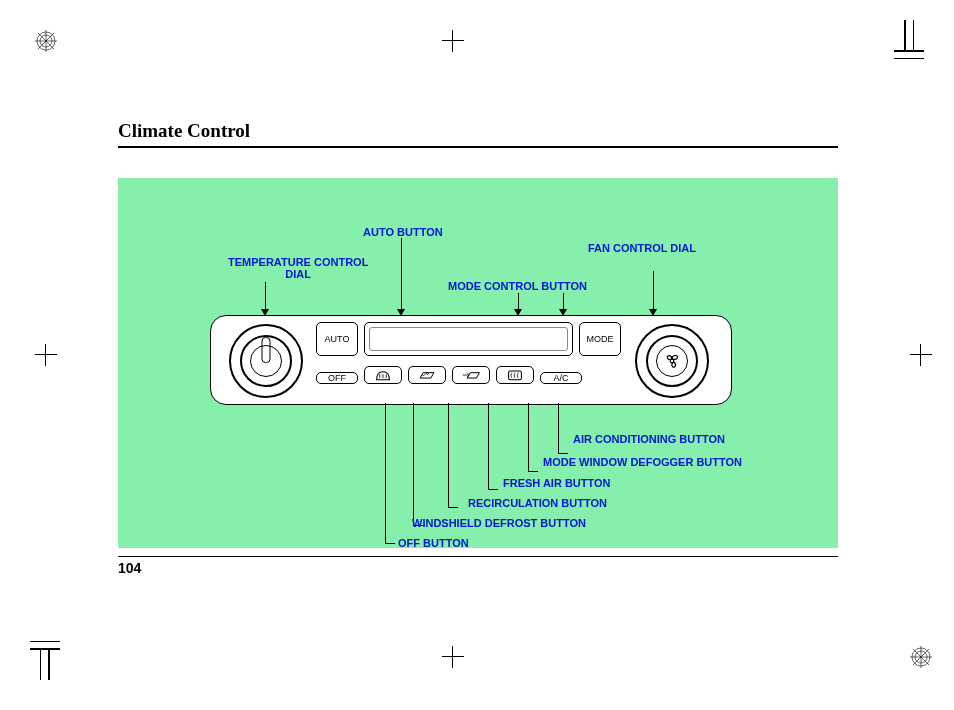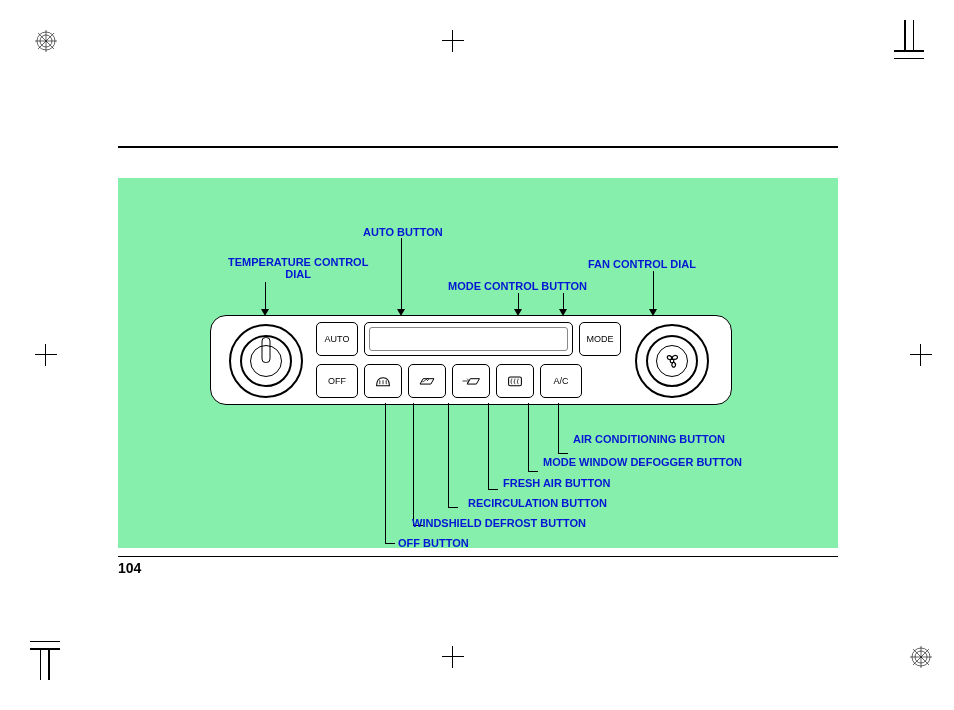--- a/index.html
+++ b/index.html
@@ -29,21 +29,21 @@
   .dial{position:absolute;top:8px;width:70px;height:70px;border:2px solid #000;border-radius:50%;background:#fff;}
   .dial:before{content:"";position:absolute;inset:9px;border:2px solid #000;border-radius:50%;}
   .dial:after{content:"";position:absolute;inset:19px;border:1.5px solid #000;border-radius:50%;}
   .dial.left{left:18px;}
   .dial.right{right:22px;}
   .dial .knob{position:absolute;left:50%;top:11px;width:7px;height:24px;background:#fff;border:1.5px solid #000;border-radius:4px;transform:translateX(-50%);}
   .dial .fan{position:absolute;left:50%;top:50%;width:22px;height:22px;transform:translate(-50%,-50%);}
   .center{position:absolute;left:105px;right:110px;top:6px;bottom:6px;}
   .row{position:absolute;left:0;right:0;height:34px;display:flex;gap:6px;}
   .row.top{top:0;}
-  .row.bot{bottom:0;}
+  .row.bot{bottom:14px;align-items:flex-end;}
   .btn{border:1.5px solid #000;border-radius:5px;background:#fff;display:flex;align-items:center;justify-content:center;font:9px Arial;box-sizing:border-box;}
   .btn.w{flex:0 0 42px;}
   .btn.sq{flex:0 0 38px;}
   .disp{flex:1;border:1.5px solid #000;border-radius:5px;background:#fff;position:relative;}
   .disp:before{content:"";position:absolute;inset:4px;border:1px solid #888;border-radius:3px;}
   .icon-svg{width:20px;height:16px;}
   
   .lead{position:absolute;background:#000;}
   .lead.v{width:1px;}
   .lead.h{height:1px;}
@@ -93,31 +93,32 @@
     <div class="h" style="right:0;top:38px;width:30px;height:1px"></div>
   </div>
   <div class="regmark corner" style="left:30px;bottom:30px">
     <div class="v" style="left:18px;bottom:0;width:2px;height:30px"></div>
     <div class="v" style="left:10px;bottom:0;width:1px;height:30px"></div>
     <div class="h" style="left:0;bottom:30px;width:30px;height:2px"></div>
     <div class="h" style="left:0;bottom:38px;width:30px;height:1px"></div>
   </div>
 
 
+  <div class="heading">Climate Control</div>
   <div class="rule"></div>
 
   <div class="panel">
 
     <div class="callout" style="left:245px;top:48px">AUTO BUTTON</div>
     <div class="callout twoline left" style="left:110px;top:78px">
       <div>TEMPERATURE CONTROL</div>
       <div>DIAL</div>
     </div>
     <div class="callout" style="left:330px;top:102px">MODE CONTROL BUTTON</div>
-    <div class="callout" style="left:470px;top:80px">FAN CONTROL DIAL</div>
+    <div class="callout" style="left:470px;top:64px">FAN CONTROL DIAL</div>
 
     <div class="lead v" style="left:147px;top:104px;height:29px"></div>
       <div class="arrowdown" style="left:143px;top:131px"></div>
     <div class="lead v" style="left:283px;top:60px;height:73px"></div>
       <div class="arrowdown" style="left:279px;top:131px"></div>
     <div class="lead v" style="left:400px;top:115px;height:18px"></div>
       <div class="arrowdown" style="left:396px;top:131px"></div>
     <div class="lead v" style="left:445px;top:115px;height:18px"></div>
       <div class="arrowdown" style="left:441px;top:131px"></div>
     <div class="lead v" style="left:535px;top:93px;height:40px"></div>

